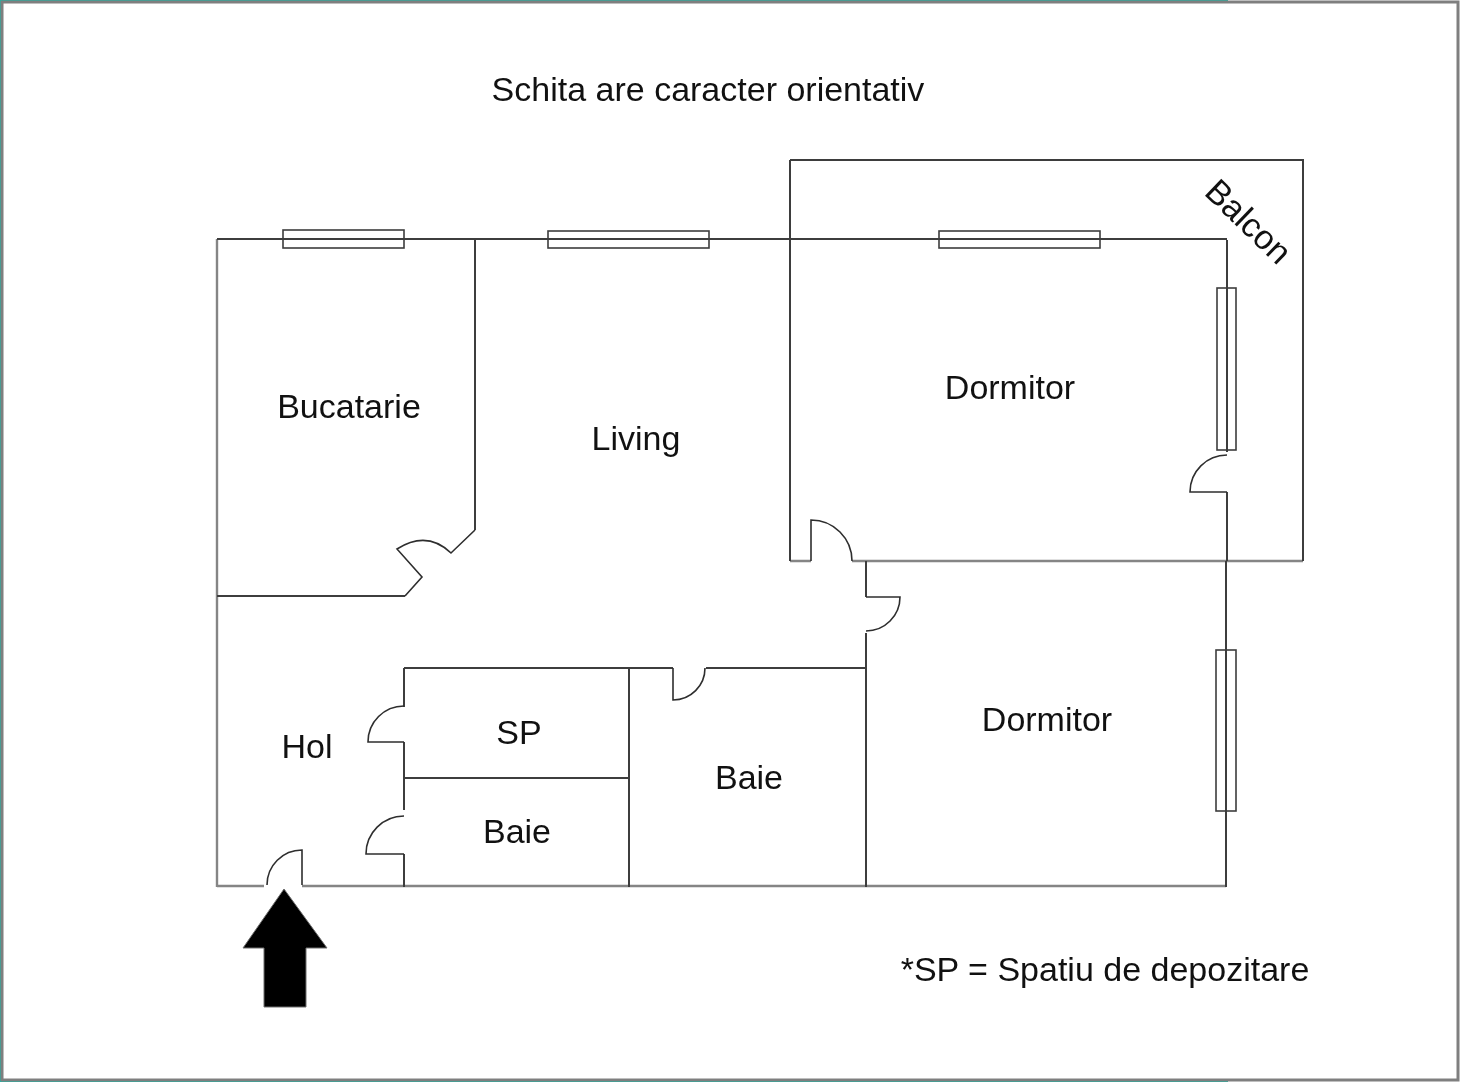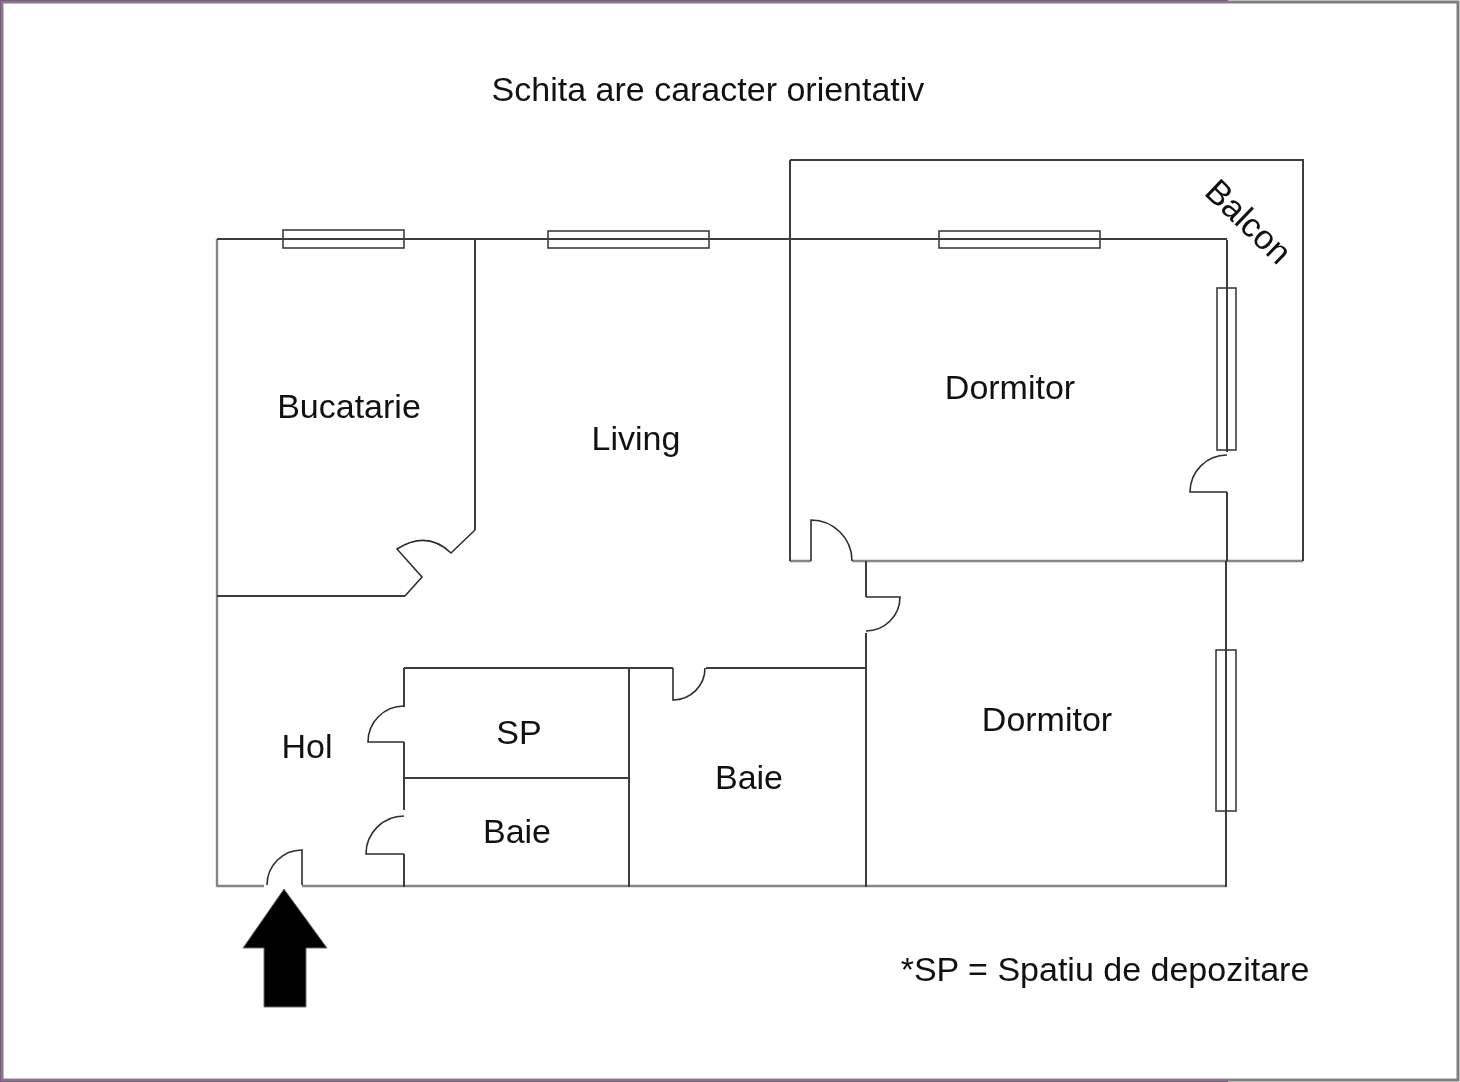--- a/index.html
+++ b/index.html
@@ -1,16 +1,16 @@
 <!DOCTYPE html>
 <html><head>
 <meta charset="utf-8">
 <style>
   html,body{margin:0;padding:0;background:#fff;}
-  .stage{position:relative;width:1228px;height:1082px;background:#a21caf;
+  .stage{position:relative;width:1228px;height:1082px;background:#14b8a6;
          font-family:"Liberation Sans", sans-serif;}
   svg{display:block;}
   .canvas-border{fill:#ffffff;stroke:#7f7f7f;stroke-width:3;}
   .wall{stroke:#3d3d3d;stroke-width:2;fill:none;stroke-linecap:butt;}
   .gray-wall{stroke:#858585;stroke-width:2.4;fill:none;}
   .win{stroke:#3d3d3d;stroke-width:1.6;fill:none;}
   .door{stroke:#2e2e2e;stroke-width:1.6;fill:none;}
   .lbl{fill:#111111;font-size:34px;text-anchor:middle;
        font-family:"Liberation Sans", sans-serif;}
   .arrow{fill:#000000;stroke:#6e6e6e;stroke-width:1;}

